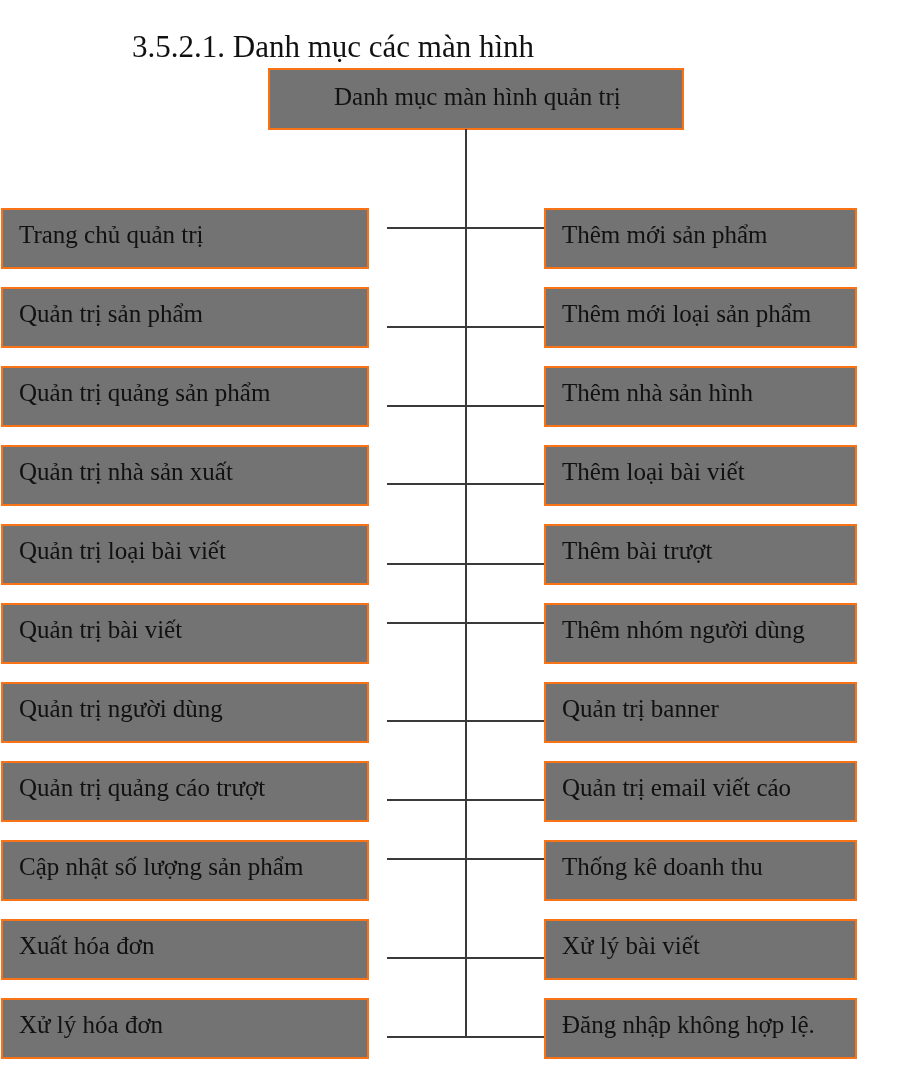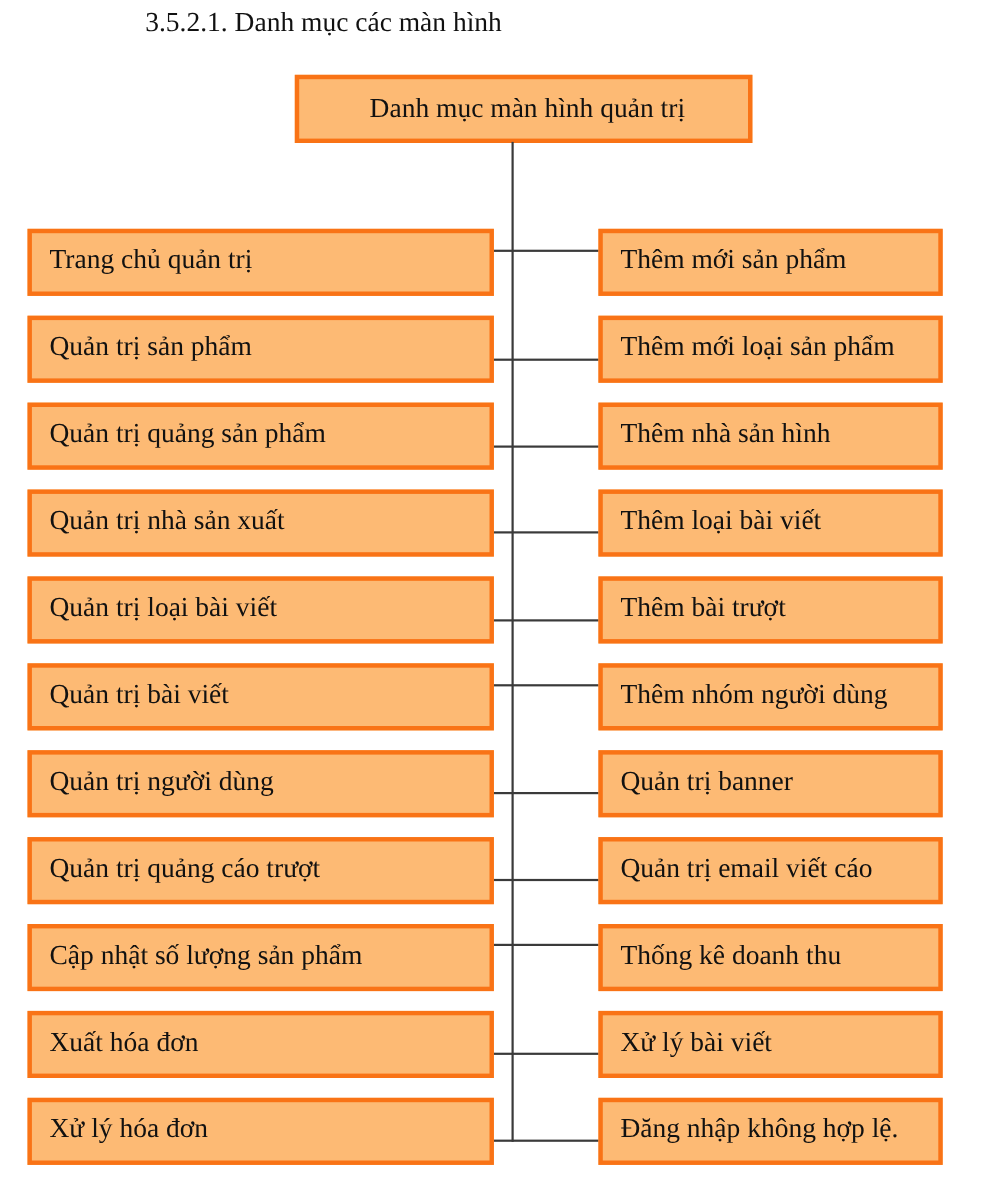--- a/index.html
+++ b/index.html
@@ -11,51 +11,51 @@
       width: 907px;
       height: 1080px;
       position: relative;
       overflow: hidden;
       font-family: "Liberation Serif", "DejaVu Serif", serif;
       color: #111111;
     }
     .heading {
       position: absolute;
       left: 132px;
-      top: 4px;
-      font-size: 25px;
+      top: 30px;
+      font-size: 31px;
       line-height: 34px;
       white-space: nowrap;
     }
     .box {
       position: absolute;
       box-sizing: border-box;
-      border: 4px solid #f97316;
-      background: #fdba74;
+      border: 2px solid #f97316;
+      background: #737373;
       font-size: 25px;
       white-space: nowrap;
     }
     .root-box {
       left: 268px;
       top: 68px;
       width: 416px;
       height: 62px;
     }
     .root-box .label {
       position: absolute;
       left: 64px;
       top: 11px;
       line-height: 32px;
     }
     .node {
       height: 61px;
     }
     .node.left {
-      left: 25px;
-      width: 424px;
+      left: 1px;
+      width: 368px;
     }
     .node.right {
       left: 544px;
       width: 313px;
     }
     .node .label {
       position: absolute;
       left: 16px;
       top: 9px;
       line-height: 32px;

